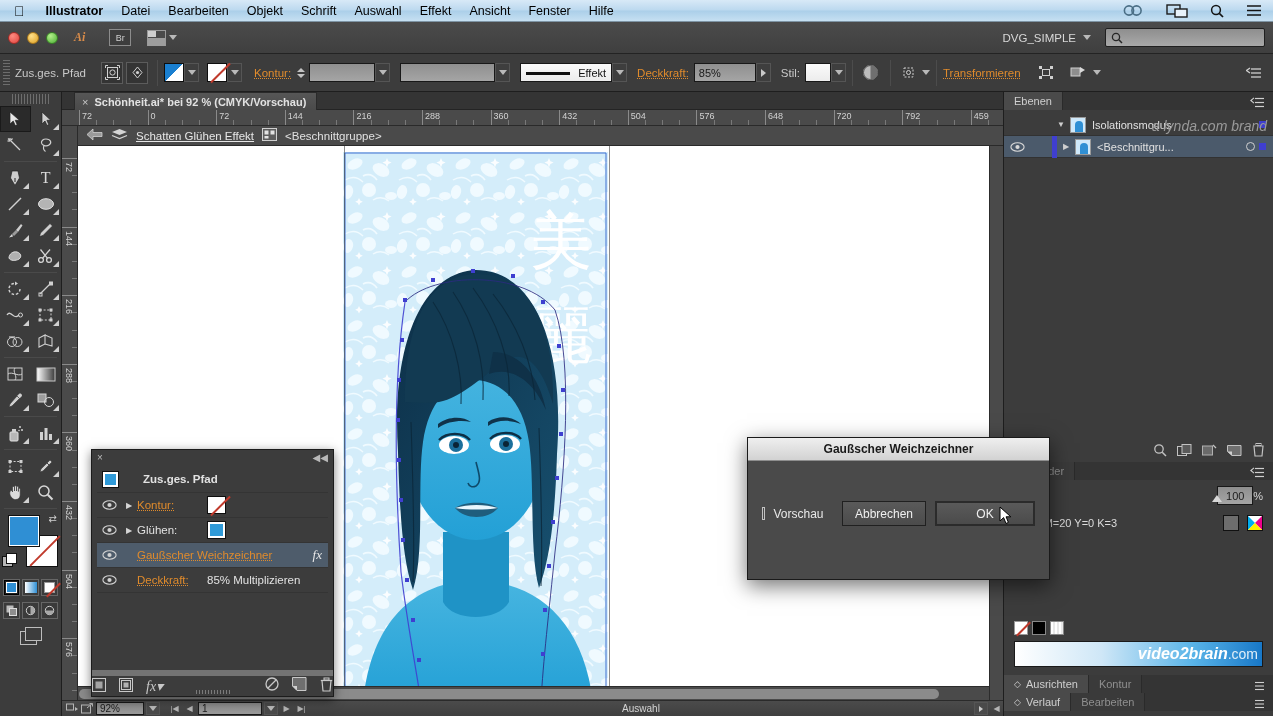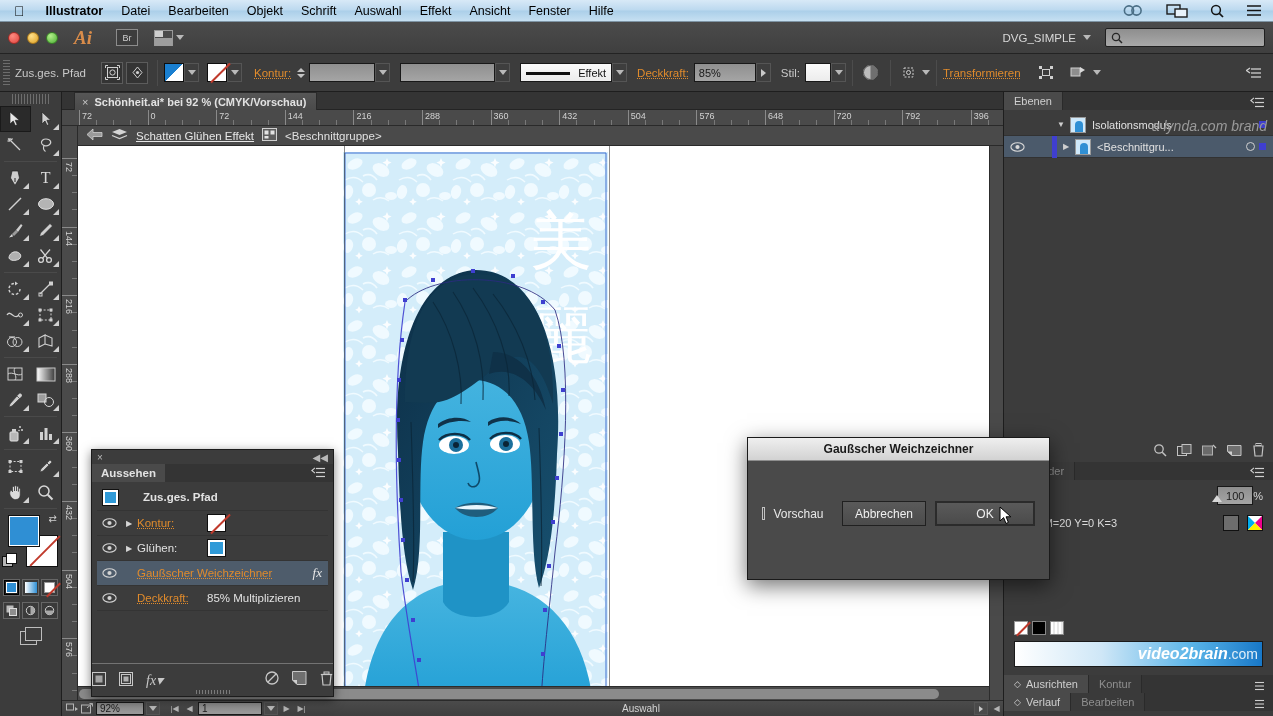--- a/index.html
+++ b/index.html
@@ -30,21 +30,21 @@
     position: absolute; left: 0; top: 22px; width: 1273px; height: 32px;
     background: linear-gradient(180deg,#4b4b4b 0%,#3f3f3f 100%);
     border-bottom: 1px solid #232323;
     display: flex; align-items: center;
   }
   .traffic { display: flex; gap: 7px; padding-left: 8px; }
   .tl { width: 12px; height: 12px; border-radius: 50%; }
   .tl.r { background: radial-gradient(circle at 35% 30%,#ff8a80,#e0443e); border:1px solid #a32b26;}
   .tl.y { background: radial-gradient(circle at 35% 30%,#ffdf8a,#dea123); border:1px solid #a9781c;}
   .tl.g { background: radial-gradient(circle at 35% 30%,#b3f08a,#4caf35); border:1px solid #398126;}
-  .ai-logo { margin-left: 16px; color: #d98c4a; font-weight: bold; font-style: italic; font-size: 19px; font-family: "Liberation Serif", serif;}
+  .ai-logo { margin-left: 16px; color: #d98c4a; font-weight: bold; font-style: italic; font-size: 12px; font-family: "Liberation Serif", serif;}
   .br-btn { margin-left: 24px; width: 22px; height: 17px; border: 1px solid #8c8c8c; color: #cfcfcf; font-size: 9px; display: flex; align-items: center; justify-content: center; background: #3d3d3d;}
   .arr-btn { margin-left: 16px; display: flex; align-items: center; gap: 3px; }
   .arr-sq { width: 19px; height: 16px; border: 1px solid #9a9a9a; background: #4a4a4a; position: relative;}
   .arr-sq:before { content:""; position:absolute; left:0; top:0; width:8px; height:6px; background:#cfcfcf;}
   .arr-sq:after { content:""; position:absolute; left:0; top:7px; width:17px; height:8px; background:#9d9d9d;}
   .caret { width:0;height:0;border-left:4px solid transparent;border-right:4px solid transparent;border-top:5px solid #b9b9b9;}
   .ws-name { margin-left: auto; color: #d8d8d8; font-size: 11.5px; display:flex; align-items:center; gap:7px;}
   .search-box {
     margin-left: 14px; margin-right: 8px; width: 160px; height: 19px;
     background: linear-gradient(180deg,#8e8e8e,#a9a9a9); border:1px solid #202020; border-radius: 2px;
@@ -196,21 +196,21 @@
   }
   .ap-head { height:14px; display:flex; align-items:center; justify-content:space-between; padding:0 5px; color:#b9b9b9; font-size:10px; background:#3c3c3c;}
   .ap-tabrow { height:18px; display:flex; align-items:flex-end; background:#343434;}
   .ap-tab { height:18px; background:#4a4a4a; color:#e2e2e2; font-size:11.5px; font-weight:bold; display:flex;align-items:center; padding:0 9px;}
   .ap-list { background:#3c3c3c; padding:2px 5px 0 5px;}
   .ap-row { height:25px; display:flex; align-items:center; color:#e2e2e2; font-size:11.5px; border-bottom:1px solid #343434;}
   .ap-row.sel { background:#4e5c6b;}
   .ap-eye { width:24px; display:flex;align-items:center;justify-content:center;}
   .ap-tri { width:16px; color:#d5d5d5; font-size:8px; text-align:center;}
   .ap-orange { color:#e08b2c; text-decoration: underline; text-decoration-style: dotted;}
-  .ap-ftr { position:absolute; left:0; bottom:0; width:100%; height:33px; display:flex; align-items:center; gap:13px; padding:0 0; color:#c8c8c8; font-size:12px; border-top:1px solid #737373;}
+  .ap-ftr { position:absolute; left:0; bottom:0; width:100%; height:26px; display:flex; align-items:center; gap:13px; padding:0 0; color:#c8c8c8; font-size:12px; border-top:6px solid #737373;}
   .ap-ftr .right { margin-left:auto; display:flex; gap:13px;}
   .ap-grip { position:absolute; left:50%; transform:translateX(-50%); bottom:2px; width:34px; height:4px;
     background: repeating-linear-gradient(90deg,#7a7a7a 0 1px,transparent 1px 3px);}
 
   
   .dialog {
     position:absolute; left:747px; top:437px; width:303px; height:143px;
     background:#4a4a4a; border:1px solid #1a1a1a; box-shadow: 0 6px 20px rgba(0,0,0,.55);
   }
   .dlg-title {
@@ -780,21 +780,21 @@
         <span class="lbl" style="left: 774.6px;">720</span>
         <span class="tickm" style="left: 788.75px;"></span>
         <span class="tickm" style="left: 805.9px;"></span>
         <span class="tickm" style="left: 823.05px;"></span>
         <span class="tick" style="left: 840.2px;"></span>
         <span class="lbl" style="left: 843.2px;">792</span>
         <span class="tickm" style="left: 857.35px;"></span>
         <span class="tickm" style="left: 874.5px;"></span>
         <span class="tickm" style="left: 891.65px;"></span>
         <span class="tick" style="left: 908.8px;"></span>
-        <span class="lbl" style="left: 911.8px;">396</span>
+        <span class="lbl" style="left: 911.8px;">459</span>
         <span class="tickm" style="left: 925.95px;"></span>
       </div>
     <div class="vruler" id="vruler">
         <span class="tick" style="top: 32px;"></span>
         <span class="lbl" style="top: 36px;">72</span>
         <span class="tickm" style="top: 49.15px;"></span>
         <span class="tickm" style="top: 66.3px;"></span>
         <span class="tickm" style="top: 83.45px;"></span>
         <span class="tick" style="top: 100.6px;"></span>
         <span class="lbl" style="top: 104.6px;">144</span>
@@ -1170,33 +1170,20 @@
           </svg>
       </span>
     </div>
   </div>
 
   <div class="appearance">
     <div class="ap-head">
       <span>×</span>
       <span>◀◀</span>
     </div>
-    <div class="ap-tabrow">
-      <span class="ap-tab">Aussehen</span>
-      <span style="margin-left:auto;padding:0 7px">
-        <svg width="15" height="11" viewBox="0 0 15 11">
-            <g stroke="#cfcfcf" stroke-width="1.2">
-              <line x1="5" y1="1.5" x2="14" y2="1.5"></line>
-              <line x1="5" y1="5.5" x2="14" y2="5.5"></line>
-              <line x1="5" y1="9.5" x2="14" y2="9.5"></line>
-            </g>
-            <path d="M4 0.8 L0.8 3.5 L4 6.2" fill="none" stroke="#cfcfcf" stroke-width="1.1"></path>
-          </svg>
-      </span>
-    </div>
     <div class="ap-list">
       <div class="ap-row" style="height:27px">
         <span style="width:26px;display:flex;justify-content:center;">
           <span style="width:17px;height:17px;background:#2f9ad8;border:1px solid #111;box-shadow:inset 0 0 0 2px #fff;"></span>
         </span>
         <span style="margin-left:20px;font-weight:bold;">Zus.ges. Pfad</span>
       </div>
 
       <div class="ap-row">
         <span class="ap-eye">

